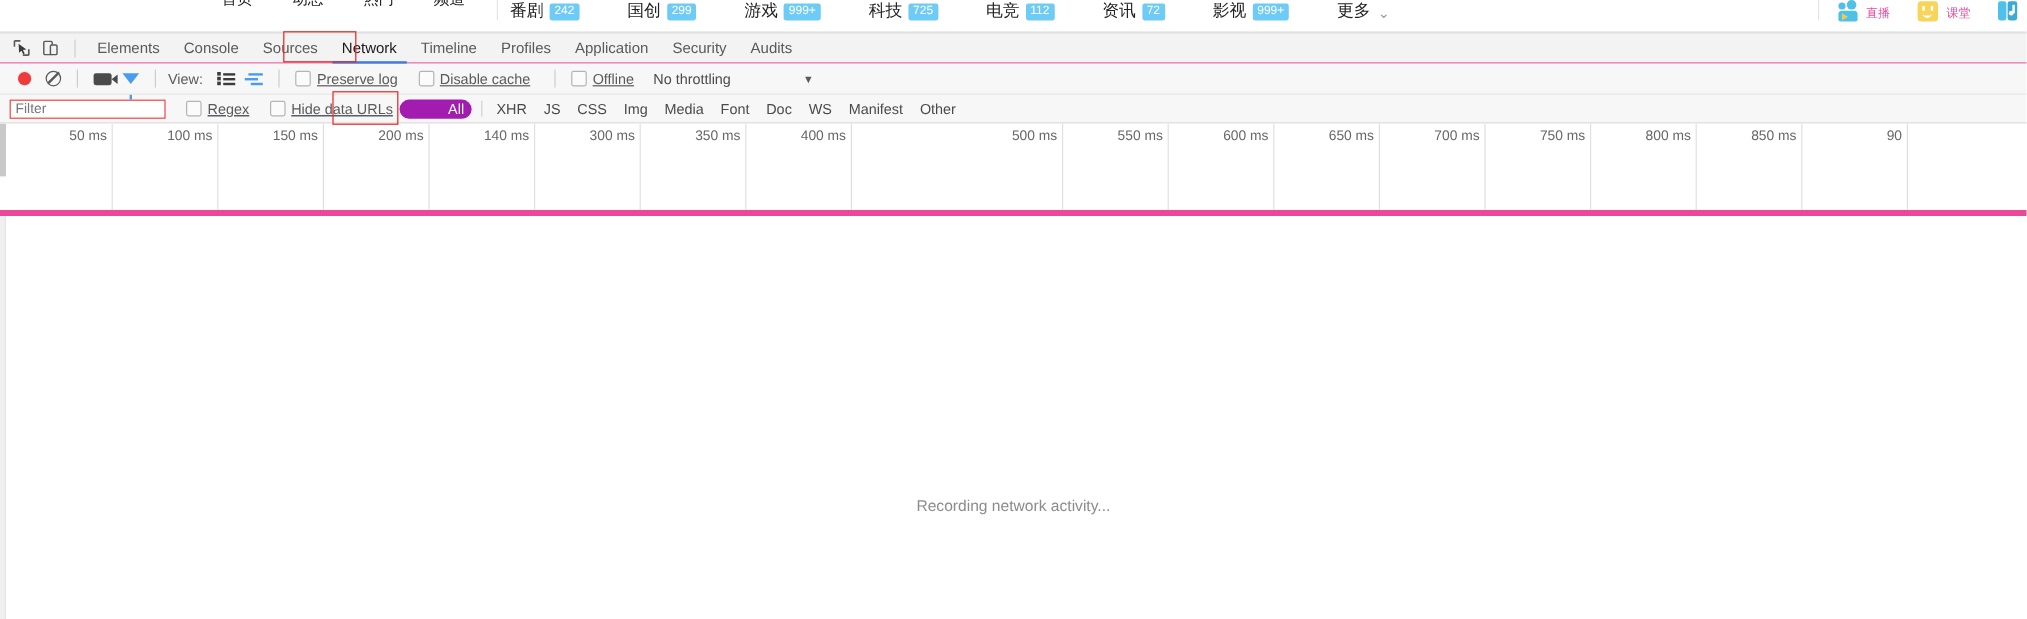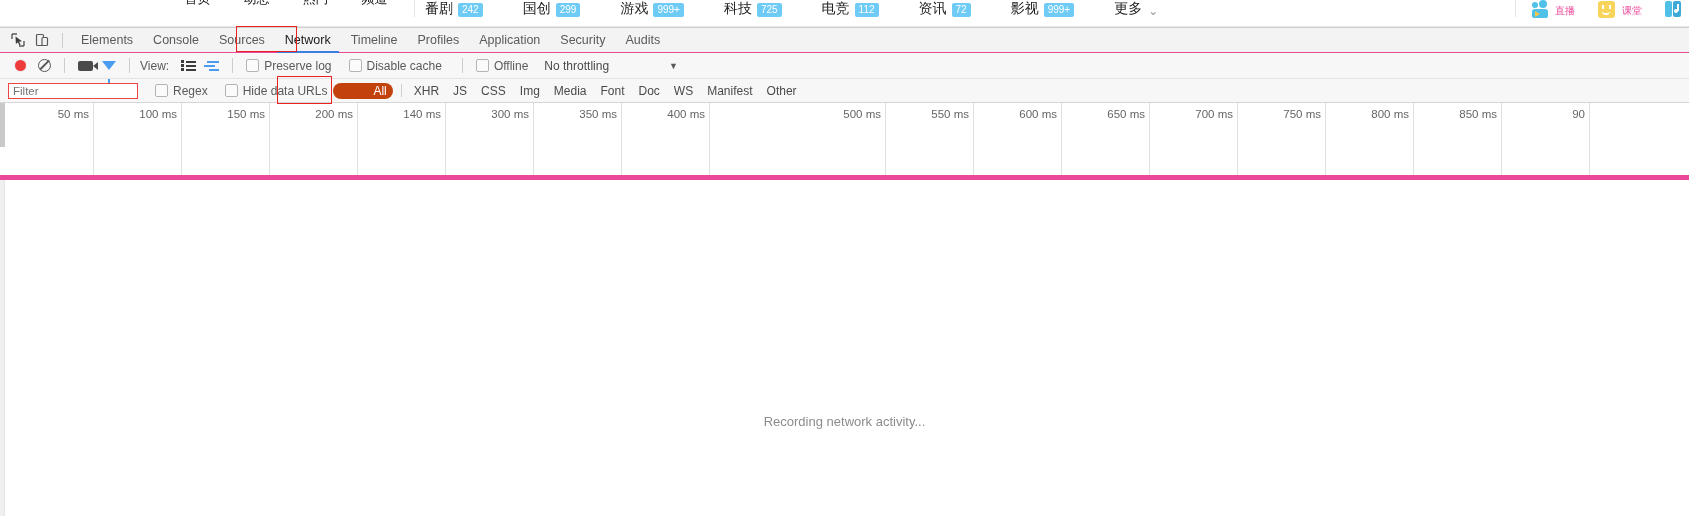--- a/index.html
+++ b/index.html
@@ -280,20 +280,21 @@
     border-radius: 2px;
     background: #fbfbfb;
     display: inline-block;
     vertical-align: middle;
   }
   .cb-wrap {
     display: flex;
     align-items: center;
     margin-right: 12px;
     white-space: nowrap;
+    text-decoration: underline;
   }
   .cb-wrap span { margin-left: 5px; font-size: 12px; color: #5a5a5a; }
   .throttle {
     font-size: 12px;
     color: #4a4a4a;
     margin-left: 4px;
     white-space: nowrap;
   }
   .throttle-arrow {
     margin-left: 60px;
@@ -329,21 +330,21 @@
   }
   .type-pill {
     font-size: 12px;
     color: #4a4a4a;
     padding: 1px 6px;
     border-radius: 8px;
     white-space: nowrap;
     margin-right: 2px;
   }
   .type-pill.active {
-    background: #c2410c;
+    background: #a21caf;
     color: #ffffff;
     padding-left: 40px;
   }
 
   
   .dt-overview {
     position: relative;
     height: 72px;
     background: #ffffff;
     border-bottom: 5px solid #ec4899;

